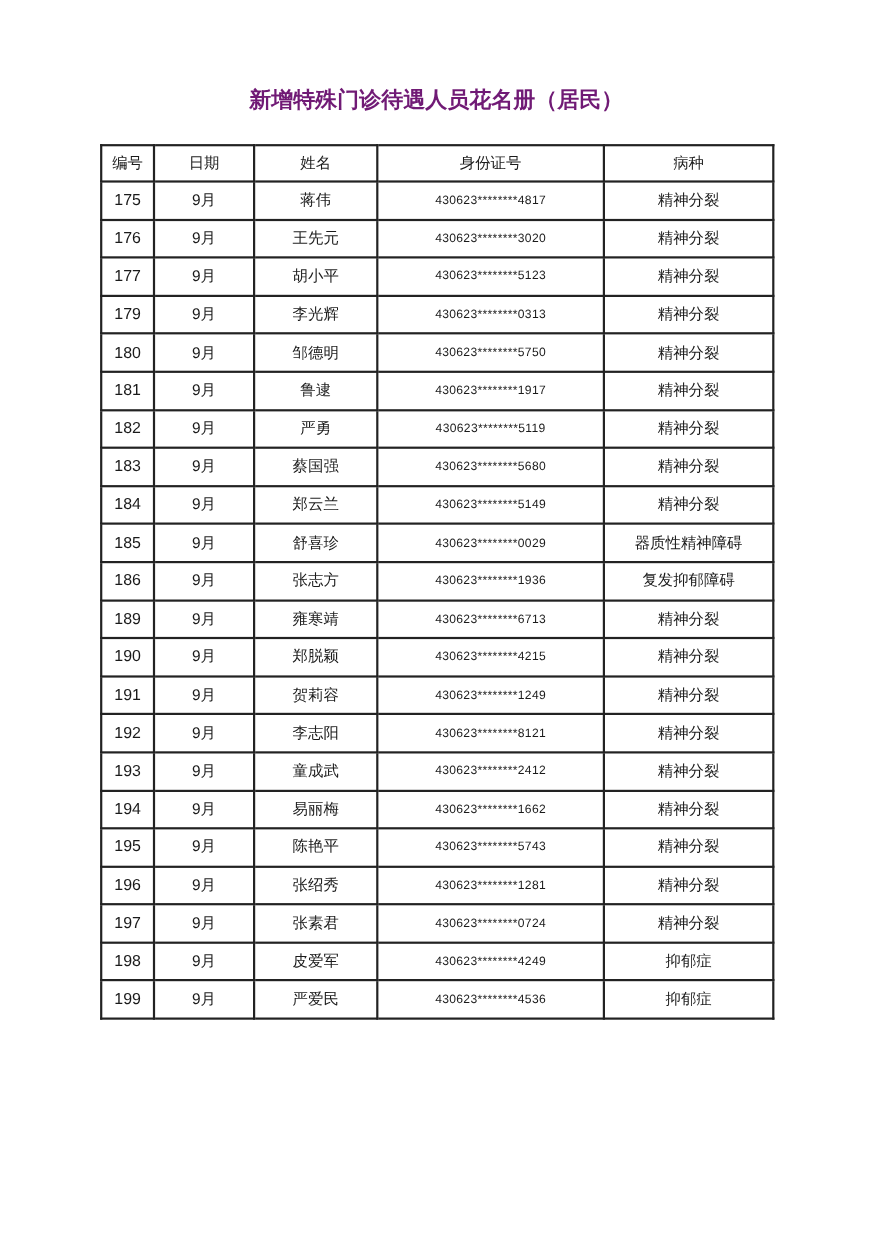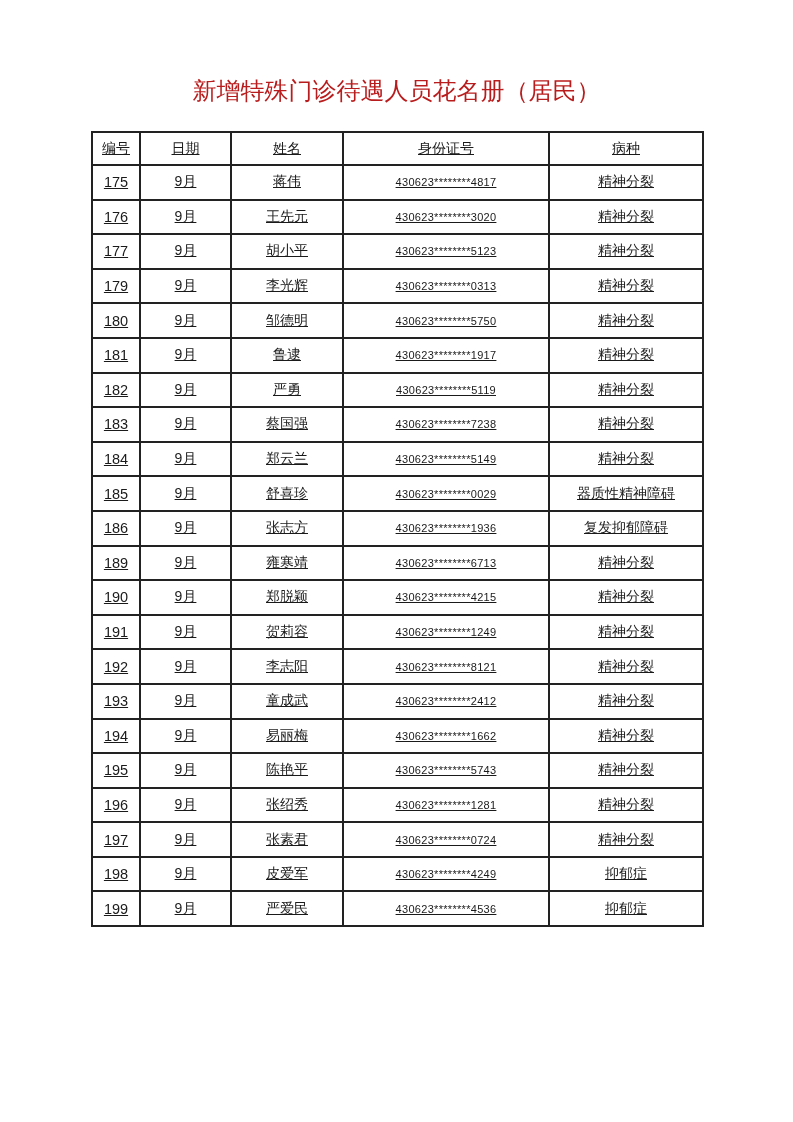--- a/index.html
+++ b/index.html
@@ -14,32 +14,31 @@
     color: #1a1a1a;
     overflow: hidden;
   }
   .page {
     width: 611px;
     margin: 0 auto;
     padding-top: 76px;
   }
   .doc-title {
     font-family: "Liberation Serif", serif;
-    font-weight: normal;
-    font-size: 24px;
+    font-weight: bold;
+    font-size: 20px;
     line-height: 30px;
     text-align: center;
     margin: 0 0 25px 0;
-    color: #b91c1c;
+    color: #701a75;
   }
   table.roster {
     width: 100%;
     border-collapse: collapse;
     table-layout: fixed;
-    text-decoration: underline;
   }
   table.roster th,
   table.roster td {
     border: 2px solid #222222;
     text-align: center;
     vertical-align: middle;
     padding: 0;
     height: 32.6px;
     font-size: 14px;
     font-weight: normal;
@@ -129,21 +128,21 @@
           <td class="cell-no">182</td>
           <td class="cell-date">9月</td>
           <td class="cell-name">严勇</td>
           <td class="cell-id_number">430623********5119</td>
           <td class="cell-disease">精神分裂</td>
         </tr>
         <tr>
           <td class="cell-no">183</td>
           <td class="cell-date">9月</td>
           <td class="cell-name">蔡国强</td>
-          <td class="cell-id_number">430623********7238</td>
+          <td class="cell-id_number">430623********5680</td>
           <td class="cell-disease">精神分裂</td>
         </tr>
         <tr>
           <td class="cell-no">184</td>
           <td class="cell-date">9月</td>
           <td class="cell-name">郑云兰</td>
           <td class="cell-id_number">430623********5149</td>
           <td class="cell-disease">精神分裂</td>
         </tr>
         <tr>

